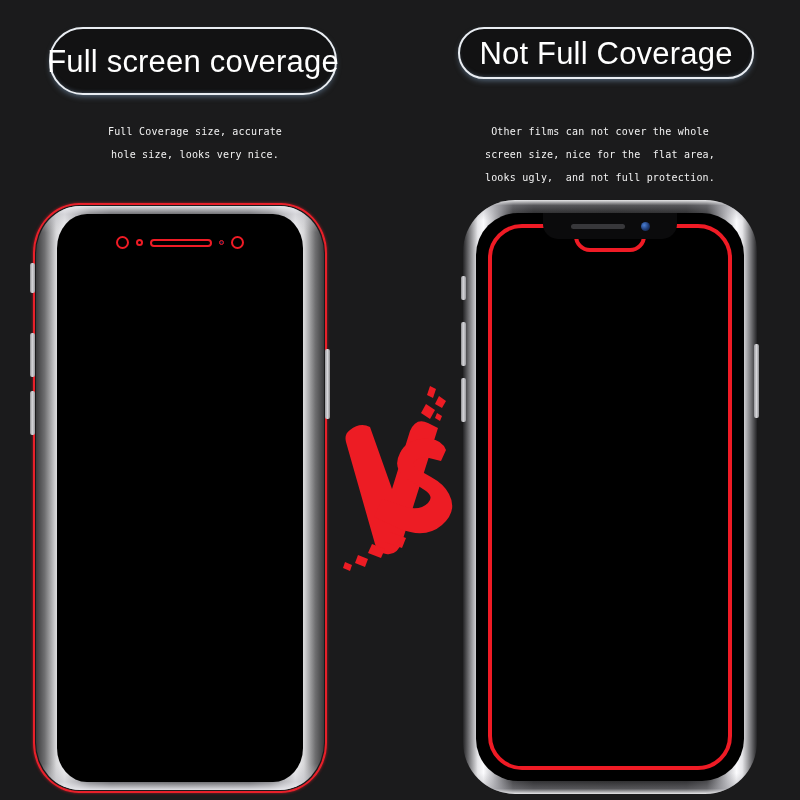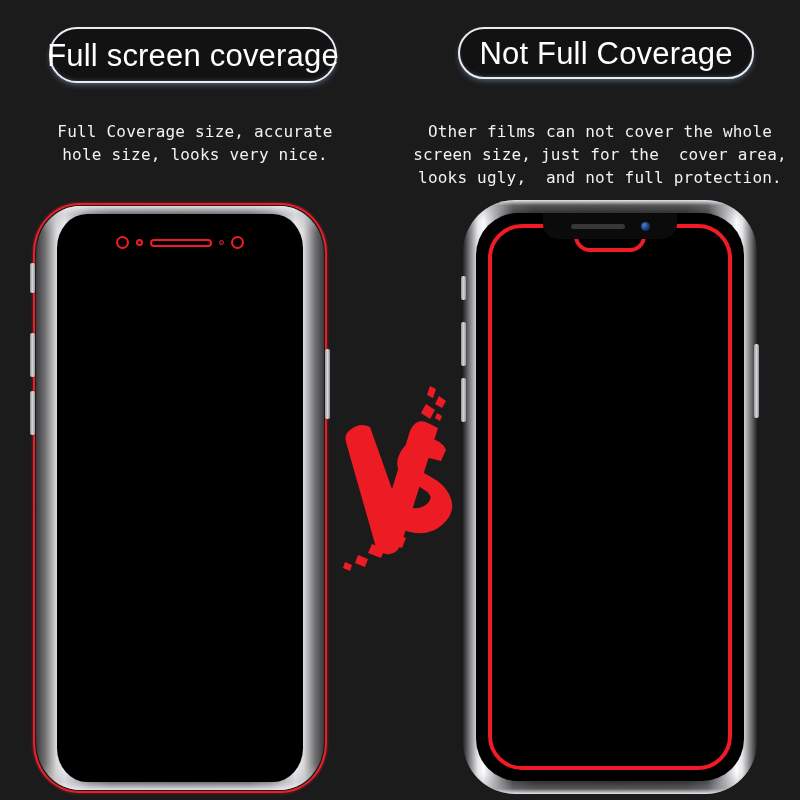--- a/index.html
+++ b/index.html
@@ -33,29 +33,29 @@
   }
   .pill-text {
     color: #ffffff;
     font-size: 31px;
     font-weight: 400;
     letter-spacing: 0.2px;
     white-space: nowrap;
     line-height: 1;
   }
 
-  #pill-left  { left: 49px;  top: 27px; width: 288px; height: 56px; }
+  #pill-left  { left: 49px;  top: 27px; width: 288px; height: 68px; }
   #pill-right { left: 458px; top: 27px; width: 296px; height: 52px; }
 
   
   .desc {
     position: absolute;
     color: #f2f2f2;
     font-family: "DejaVu Sans Mono", "Liberation Mono", monospace;
-    font-size: 16px;
+    font-size: 10px;
     line-height: 23px;
     letter-spacing: 0.2px;
     text-align: center;
     white-space: pre;
   }
   #desc-left  { left: 30px;  top: 120px; width: 330px; }
   #desc-right { left: 412px; top: 120px; width: 376px; }
 
   
   #phone-left {
@@ -288,21 +288,21 @@
     <span class="btn-side" style="left:-3px; top:130px; width:5px; height:44px;"></span>
     <span class="btn-side" style="left:-3px; top:188px; width:5px; height:44px;"></span>
     <span class="btn-side right-edge" style="right:-3px; top:146px; width:5px; height:70px;"></span>
   </div>
 
   <div class="pill" id="pill-right">
     <span class="pill-text">Not Full Coverage</span>
   </div>
 
   <div class="desc" id="desc-right">Other films can not cover the whole
-screen size, just for the  cover area,
+screen size, nice for the  flat area,
 looks ugly,  and not full protection.</div>
 
   <div id="phone-right">
     <div class="frame"></div>
     <div class="screen"></div>
 
     <div class="notch">
       <span class="earpiece"></span>
       <span class="frontcam"></span>
     </div>

